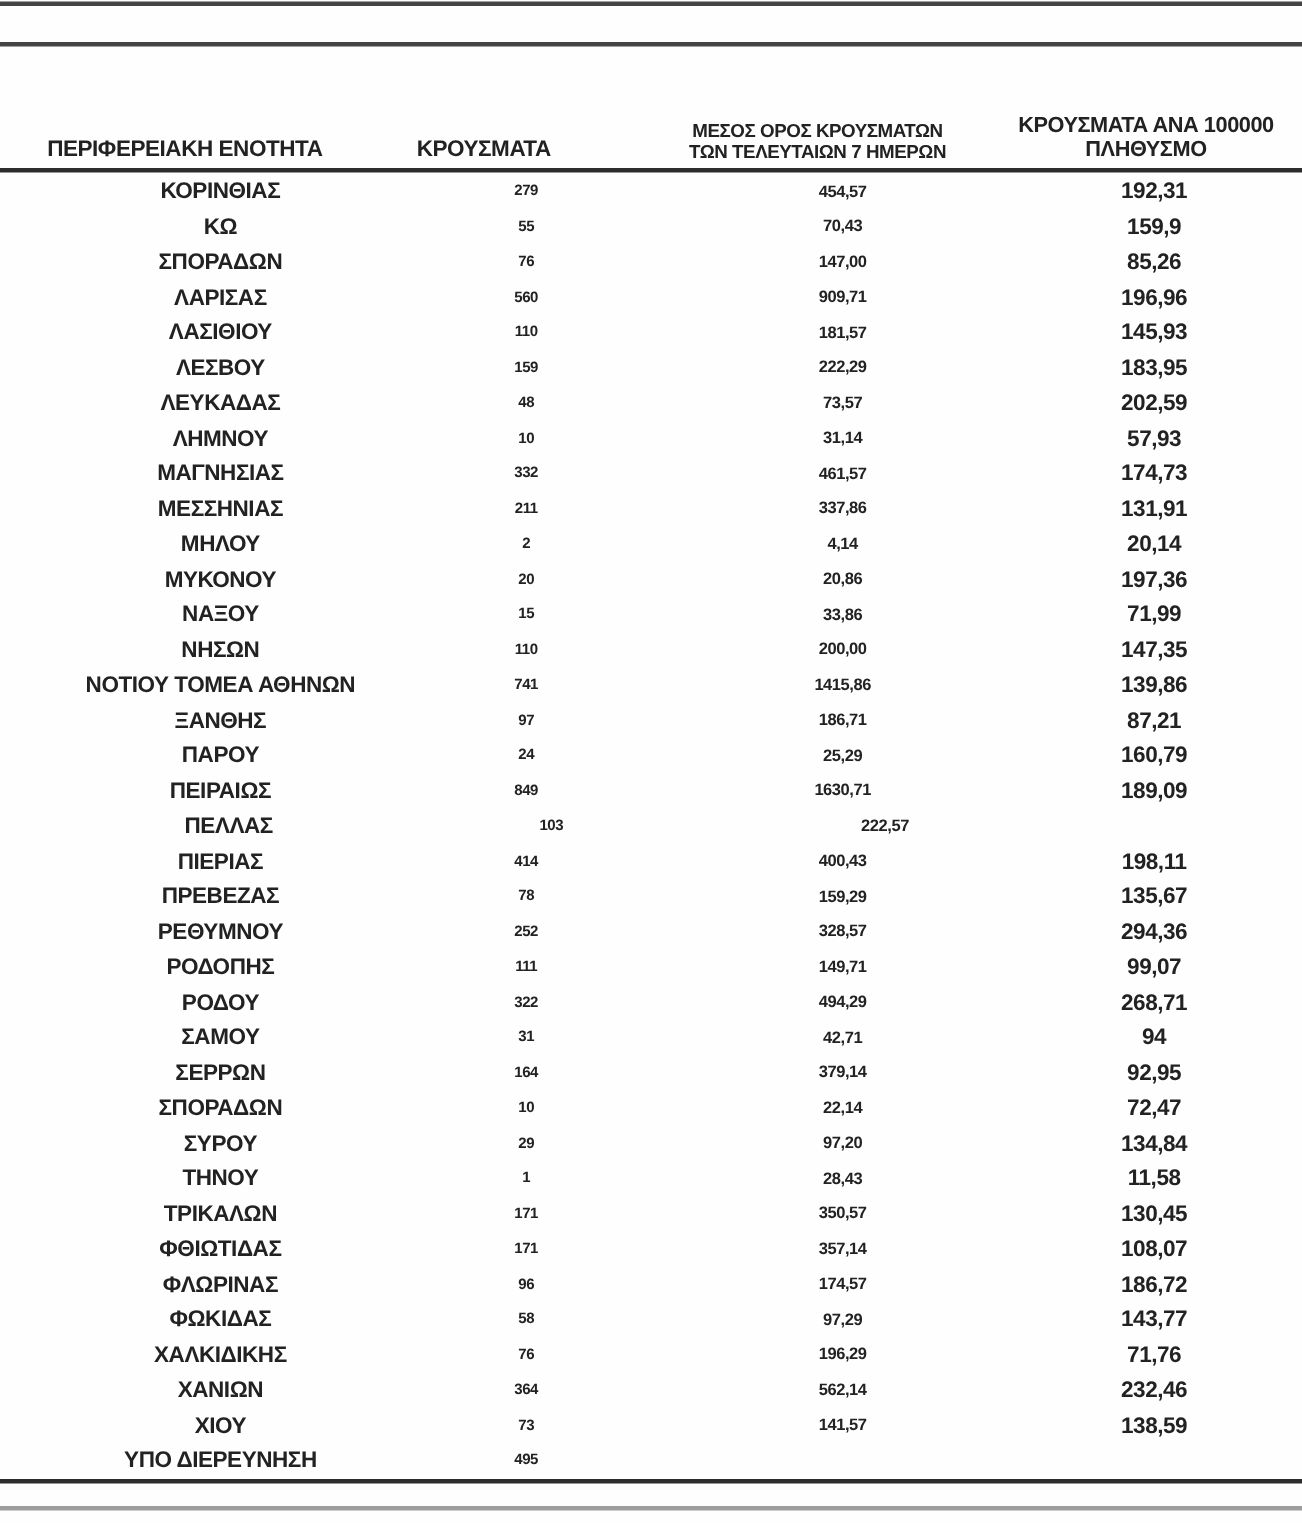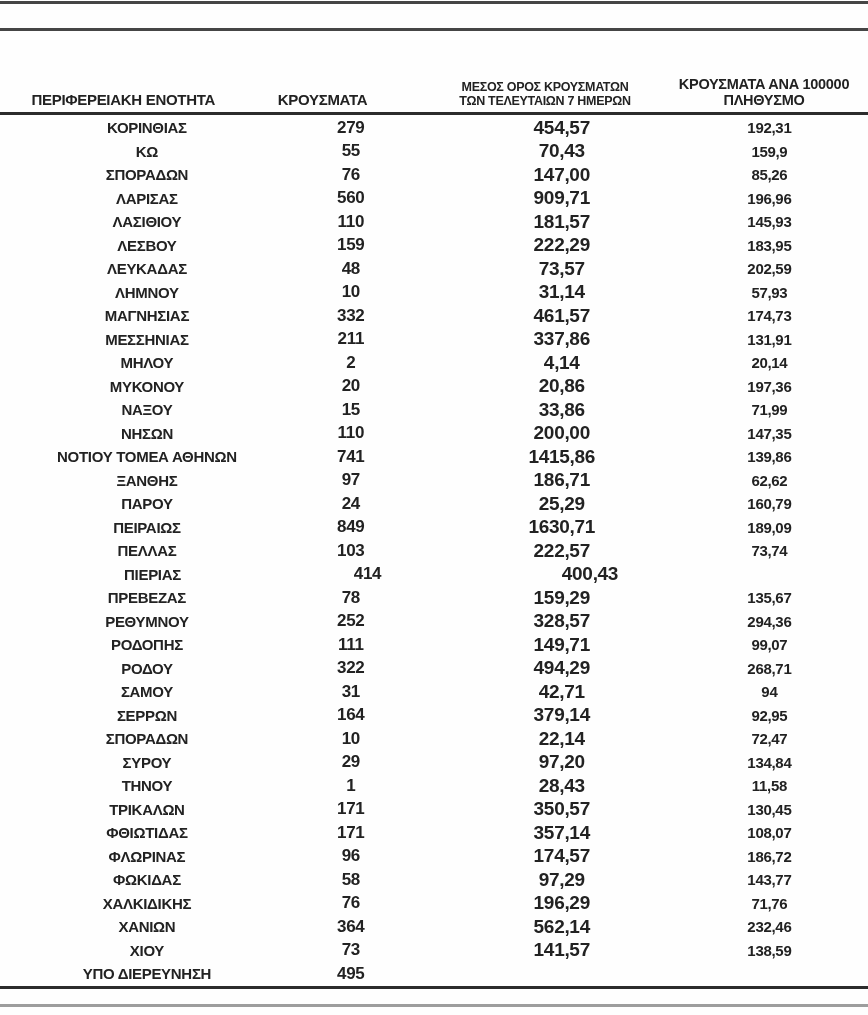--- a/index.html
+++ b/index.html
@@ -31,22 +31,22 @@
   .hc4{width:208px;font-size:14.5px;line-height:16px;}
   .hline{display:block;}
 
   .table-body{position:absolute;top:116px;left:0;width:868px;}
   .trow{
     display:flex;align-items:center;height:23.5px;
     font-size:15px;letter-spacing:-0.3px;padding-left:45px;
   }
   .tc{text-align:center;white-space:nowrap;}
   .tc-region{width:215px;}
-  .tc-cases{width:215px;font-size:17px;}
-  .tc-avg7{width:230px;font-size:19px;}
+  .tc-cases{width:215px;font-size:10px;}
+  .tc-avg7{width:230px;font-size:11px;}
   .tc-per100k{width:208px;}
 </style>
 </head>
 <body>
 
 <div class="page">
 
   <div class="rule rule-top-1"></div>
   <div class="rule rule-top-2"></div>
 
@@ -172,48 +172,48 @@
     <span class="tc tc-region">ΝΟΤΙΟΥ ΤΟΜΕΑ ΑΘΗΝΩΝ</span>
     <span class="tc tc-cases">741</span>
     <span class="tc tc-avg7">1415,86</span>
     <span class="tc tc-per100k">139,86</span>
   </div>
 
   <div class="trow">
     <span class="tc tc-region">ΞΑΝΘΗΣ</span>
     <span class="tc tc-cases">97</span>
     <span class="tc tc-avg7">186,71</span>
-    <span class="tc tc-per100k">62,62</span>
+    <span class="tc tc-per100k">87,21</span>
   </div>
 
   <div class="trow">
     <span class="tc tc-region">ΠΑΡΟΥ</span>
     <span class="tc tc-cases">24</span>
     <span class="tc tc-avg7">25,29</span>
     <span class="tc tc-per100k">160,79</span>
   </div>
 
   <div class="trow">
     <span class="tc tc-region">ΠΕΙΡΑΙΩΣ</span>
     <span class="tc tc-cases">849</span>
     <span class="tc tc-avg7">1630,71</span>
     <span class="tc tc-per100k">189,09</span>
   </div>
 
   <div class="trow">
     <span class="tc tc-region">ΠΕΛΛΑΣ</span>
     <span class="tc tc-cases">103</span>
     <span class="tc tc-avg7">222,57</span>
-    <span class="tc tc-per100k">73,74</span>
   </div>
 
   <div class="trow">
     <span class="tc tc-region">ΠΙΕΡΙΑΣ</span>
     <span class="tc tc-cases">414</span>
     <span class="tc tc-avg7">400,43</span>
+    <span class="tc tc-per100k">198,11</span>
   </div>
 
   <div class="trow">
     <span class="tc tc-region">ΠΡΕΒΕΖΑΣ</span>
     <span class="tc tc-cases">78</span>
     <span class="tc tc-avg7">159,29</span>
     <span class="tc tc-per100k">135,67</span>
   </div>
 
   <div class="trow">

